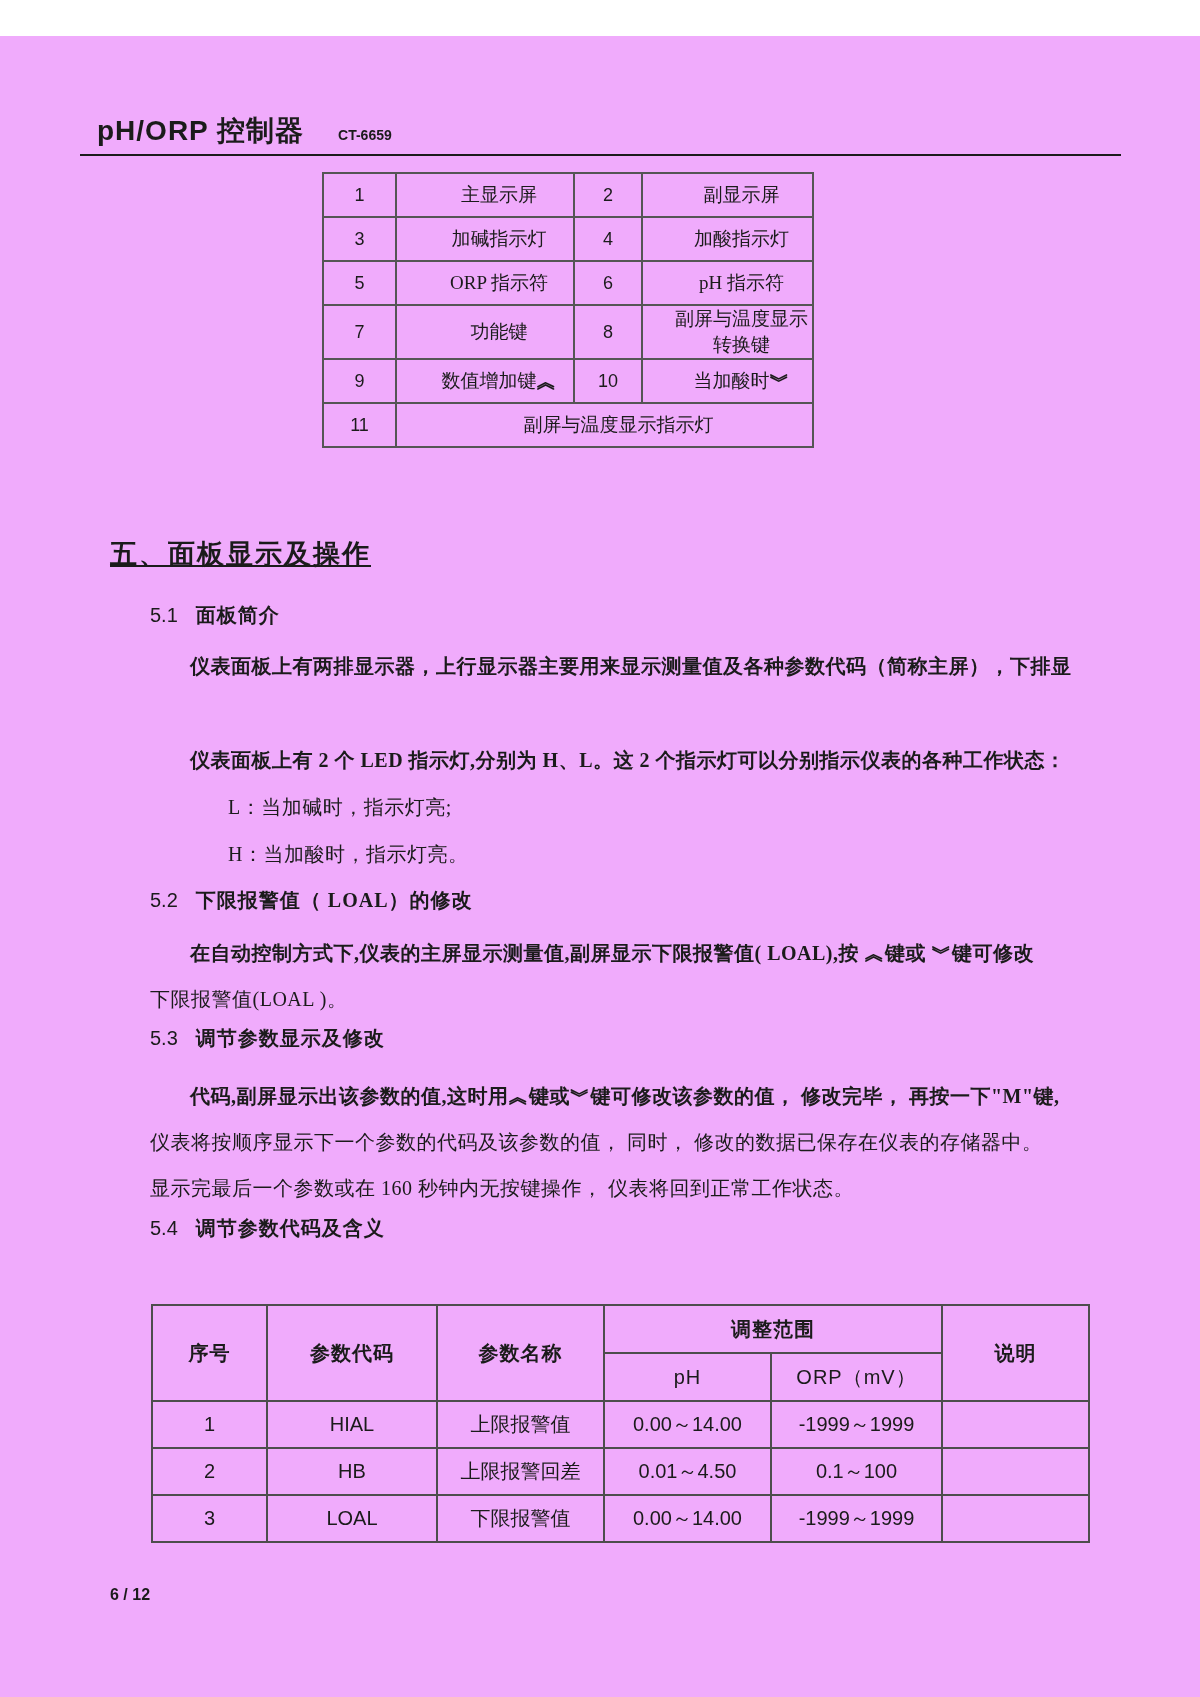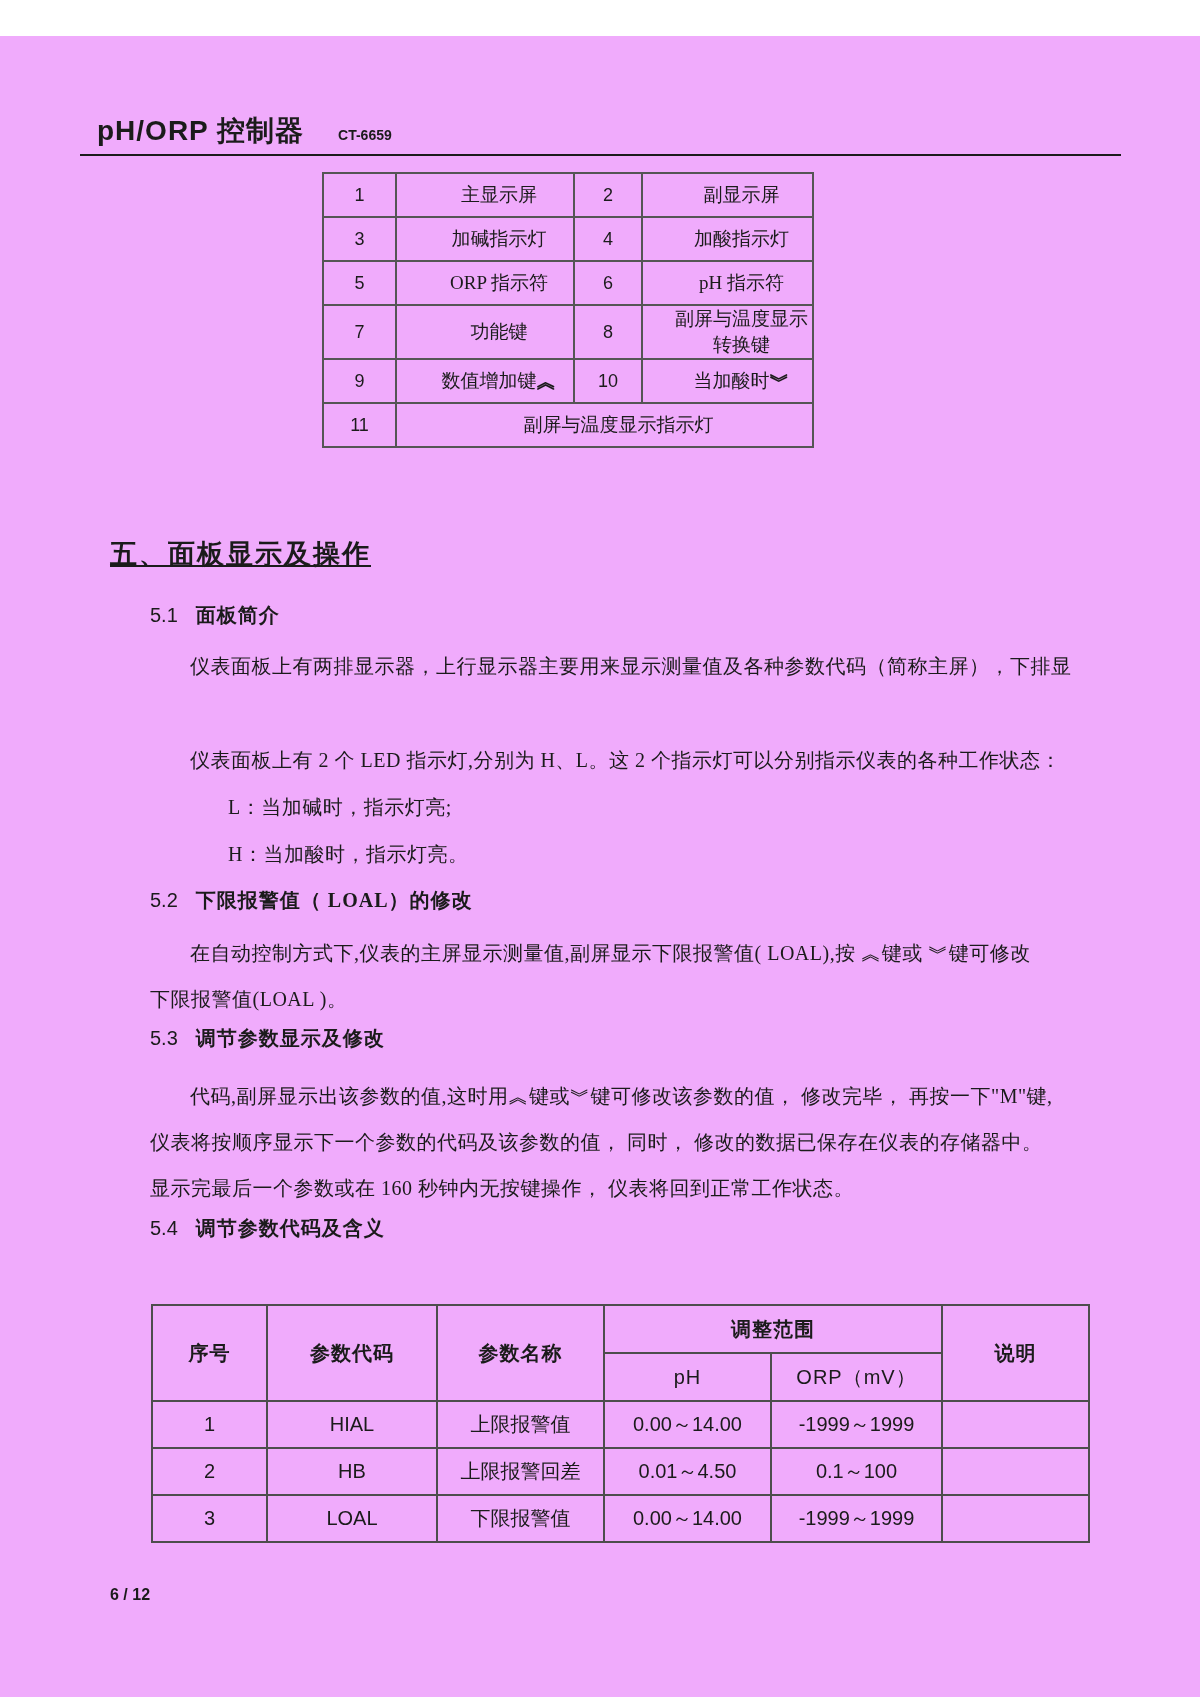--- a/index.html
+++ b/index.html
@@ -23,21 +23,21 @@
   .panel-table td.num { text-align:center; font-family:"Liberation Sans","DejaVu Sans",sans-serif; font-size:18px; }
   .panel-table td.txt { padding-left:28px; text-align:center; }
   .chev { font-weight:bold; font-size:20px; line-height:1; display:inline-block; transform:translateY(1px); }
   
   .h-main { position:absolute; left:110px; top:500px; font-size:27px; font-weight:bold; letter-spacing:2px;text-decoration:underline; }
   .subhead { position:absolute; left:150px; font-size:20px; white-space:nowrap; }
   .subhead .s-num { font-family:"Liberation Sans","DejaVu Sans",sans-serif; font-weight:normal; margin-right:18px; }
   .subhead .s-title { font-weight:bold; letter-spacing:1px; }
   .para { position:absolute; left:150px; font-size:20px; line-height:46px; white-space:nowrap; letter-spacing:0.5px; }
   .para .line { height:46px; }
-  .para .indent { padding-left:40px; }
+  .para .indent { padding-left:40px;font-weight:bold; }
   .led-line { position:absolute; left:228px; font-size:20px; white-space:nowrap; letter-spacing:0.5px; }
   
   .param-table { position:absolute; left:151px; top:1268px; width:937px; table-layout:fixed; }
   .param-table th, .param-table td { border:2px solid #4d4d4d; text-align:center; vertical-align:middle;font-family:Liberation Serif, serif; }
   .param-table th { font-size:20px; font-weight:bold; height:48px; letter-spacing:1px; }
   .param-table td { height:47px; font-size:20px; }
   .param-table td.latin { font-family:"Liberation Sans","DejaVu Sans",sans-serif; font-size:20px; }
   
   .footer { position:absolute; left:110px; top:1550px; font-family:"Liberation Sans","DejaVu Sans",sans-serif;
     font-size:16px; font-weight:bold; }

